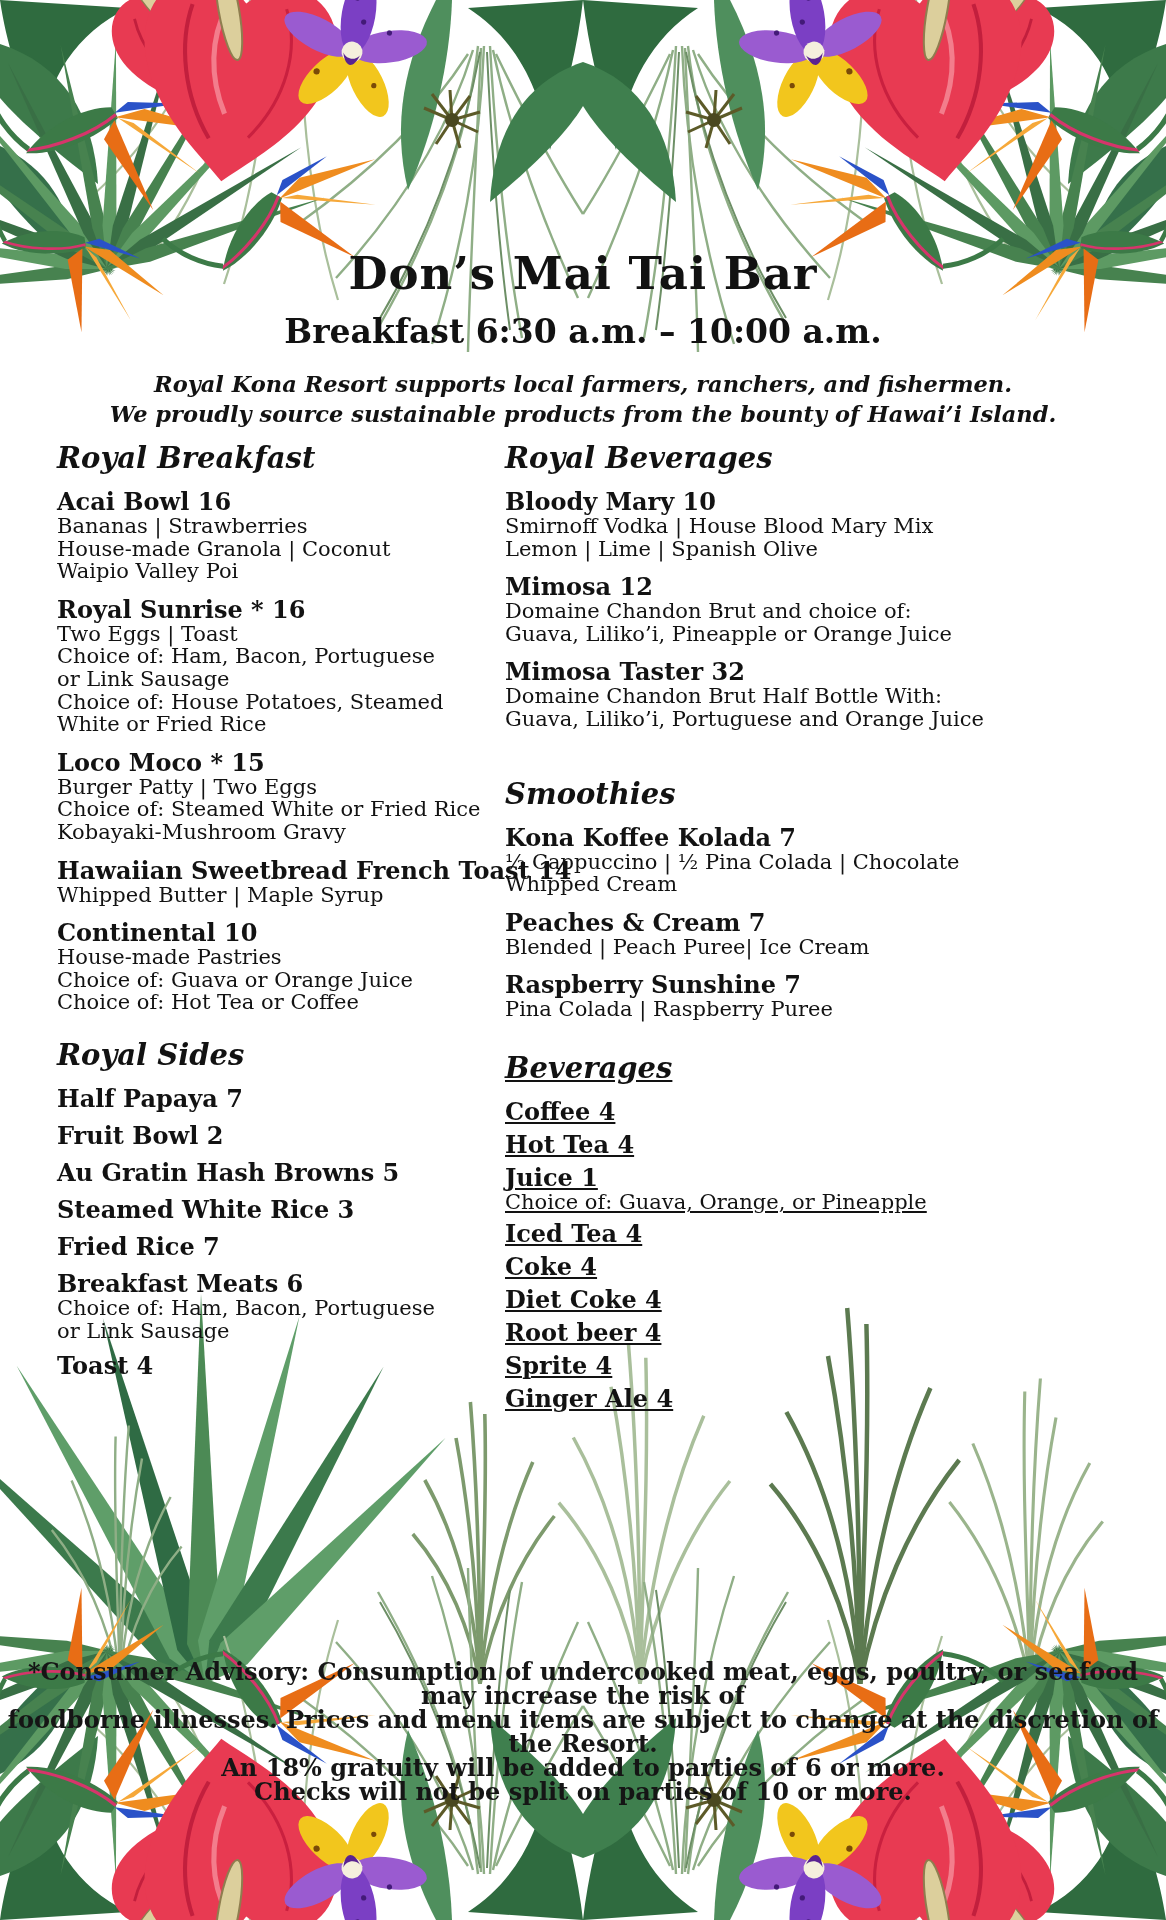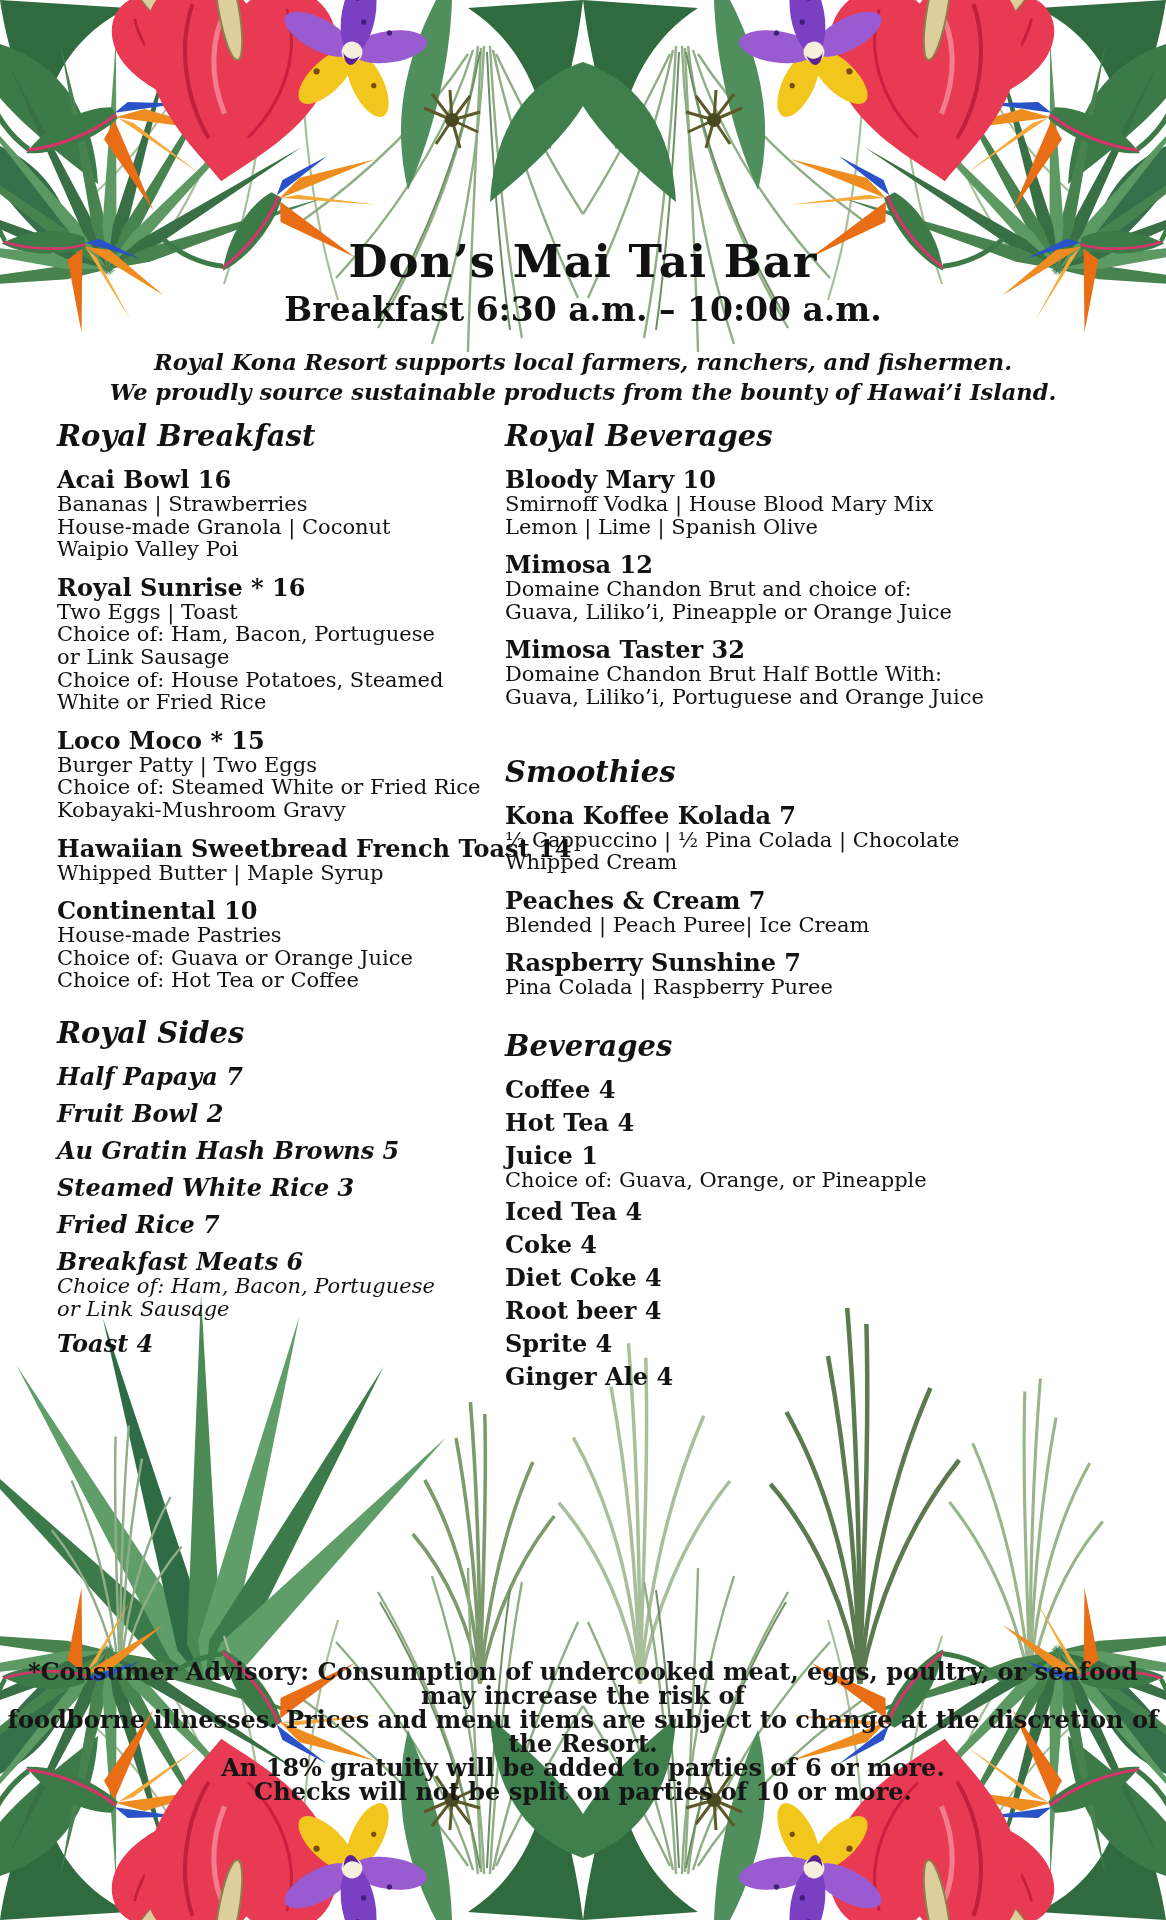--- a/index.html
+++ b/index.html
@@ -14,34 +14,34 @@
   }
   
   .deco{position:absolute;z-index:1;pointer-events:none;}
   .deco-tl{top:0;left:0;}
   .deco-tr{top:0;right:0;transform:scaleX(-1);}
   .deco-bl{bottom:0;left:0;transform:scaleY(-1);}
   .deco-br{bottom:0;right:0;transform:scale(-1,-1);}
   .deco-grass{bottom:236px;left:0;}
   
   .content{position:relative;z-index:2;padding-top:236px;}
-  .title{font-size:45px;font-weight:bold;text-align:center;margin:0;line-height:52px;letter-spacing:1px;}
+  .title{font-size:45px;font-weight:bold;text-align:center;margin:12px;line-height:52px;letter-spacing:1px;}
   .subtitle{font-size:33px;font-weight:bold;text-align:center;margin:2px 0 0;line-height:40px;}
   .tagline{margin:17px 0 0;text-align:center;font-style:italic;font-weight:bold;font-size:22.5px;line-height:30px;}
   .columns{display:flex;align-items:flex-start;padding:12px 20px 0 57px;}
   .col-left{width:448px;flex:0 0 448px;}
   .col-right{flex:1;min-width:0;}
   .menu-section{margin-top:0;}
   .col-left .menu-section:nth-child(2){margin-top:24px;}
   .col-right .menu-section:nth-child(2){margin-top:46px;}
-  .col-right .menu-section:nth-child(3){margin-top:30px;}
+  .col-right .menu-section:nth-child(3){margin-top:30px;text-decoration:underline;}
   .section-title{font-size:29px;font-weight:bold;font-style:italic;width:396px;text-align:left;line-height:34px;margin:0 0 13px 0;}
   .item{margin-bottom:13px;}
   .item.no-desc{margin-bottom:9px;}
-  .col-left .menu-section:nth-child(2) .item{margin-bottom:10px;font-style:italic;}
+  .col-left .menu-section:nth-child(2) .item{margin-bottom:10px;}
   .col-right .menu-section:nth-child(3) .item{margin-bottom:6px;}
   .item-name{font-size:24px;font-weight:bold;line-height:27px;white-space:nowrap;}
   .item-desc{font-size:21px;line-height:22.6px;white-space:nowrap;}
   .footer{position:absolute;left:0;right:0;top:1660px;z-index:2;text-align:center;font-weight:bold;font-size:24px;line-height:24px;color:#151515;}
 </style>
 </head>
 <body>
 
 <div class="page">
 

